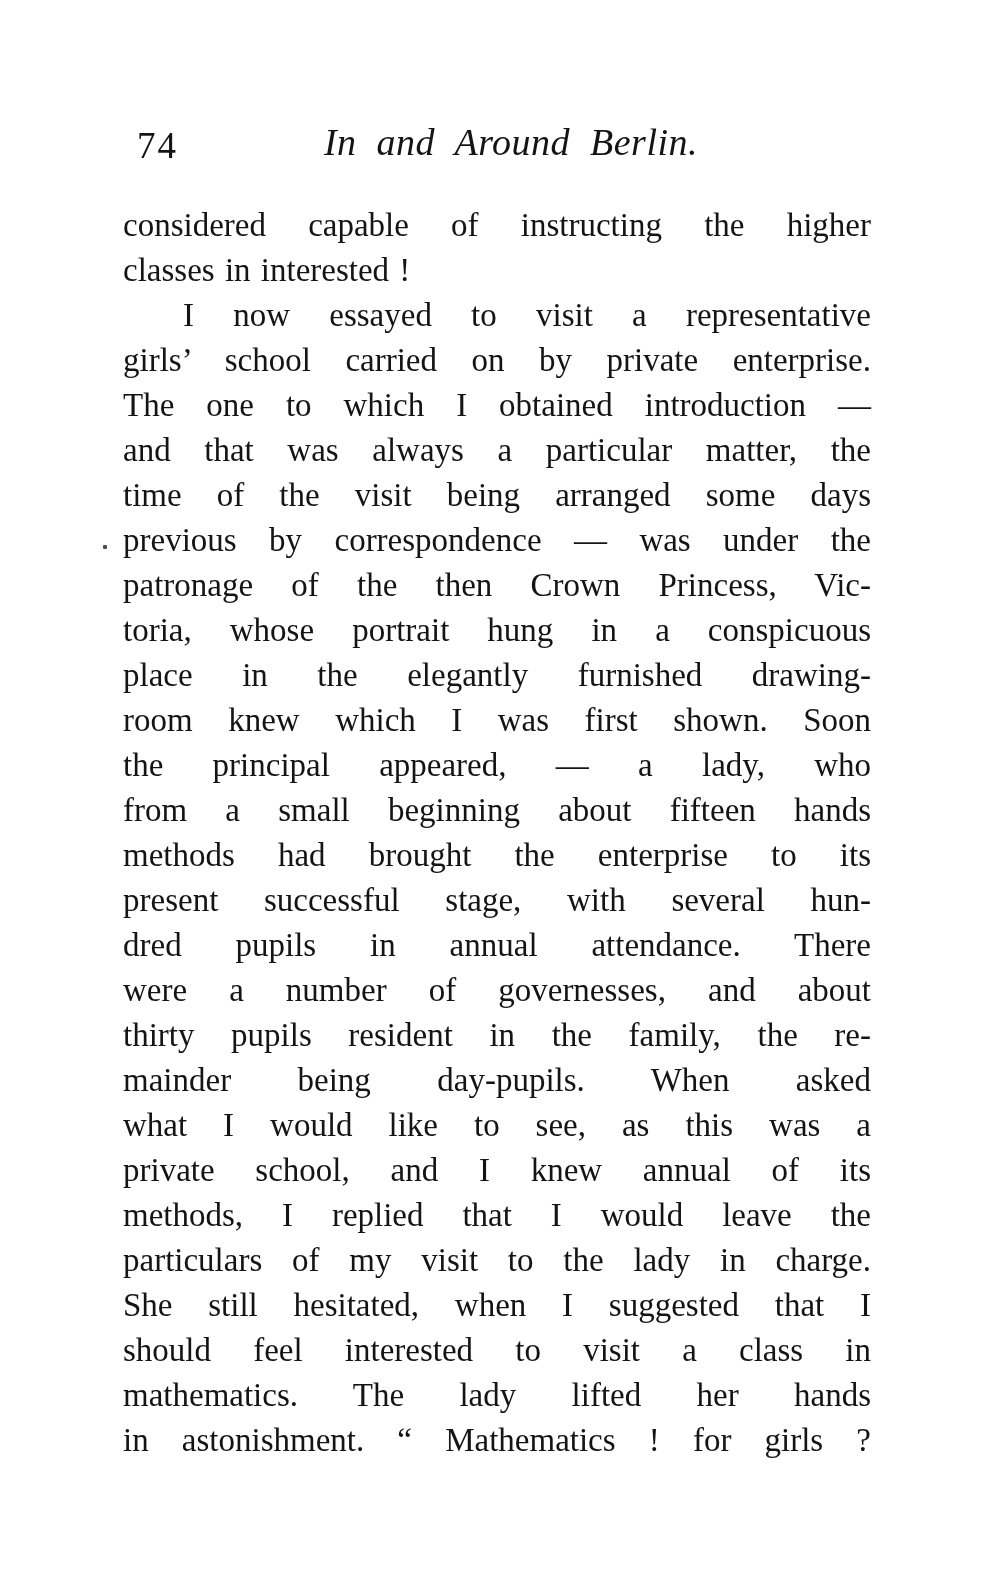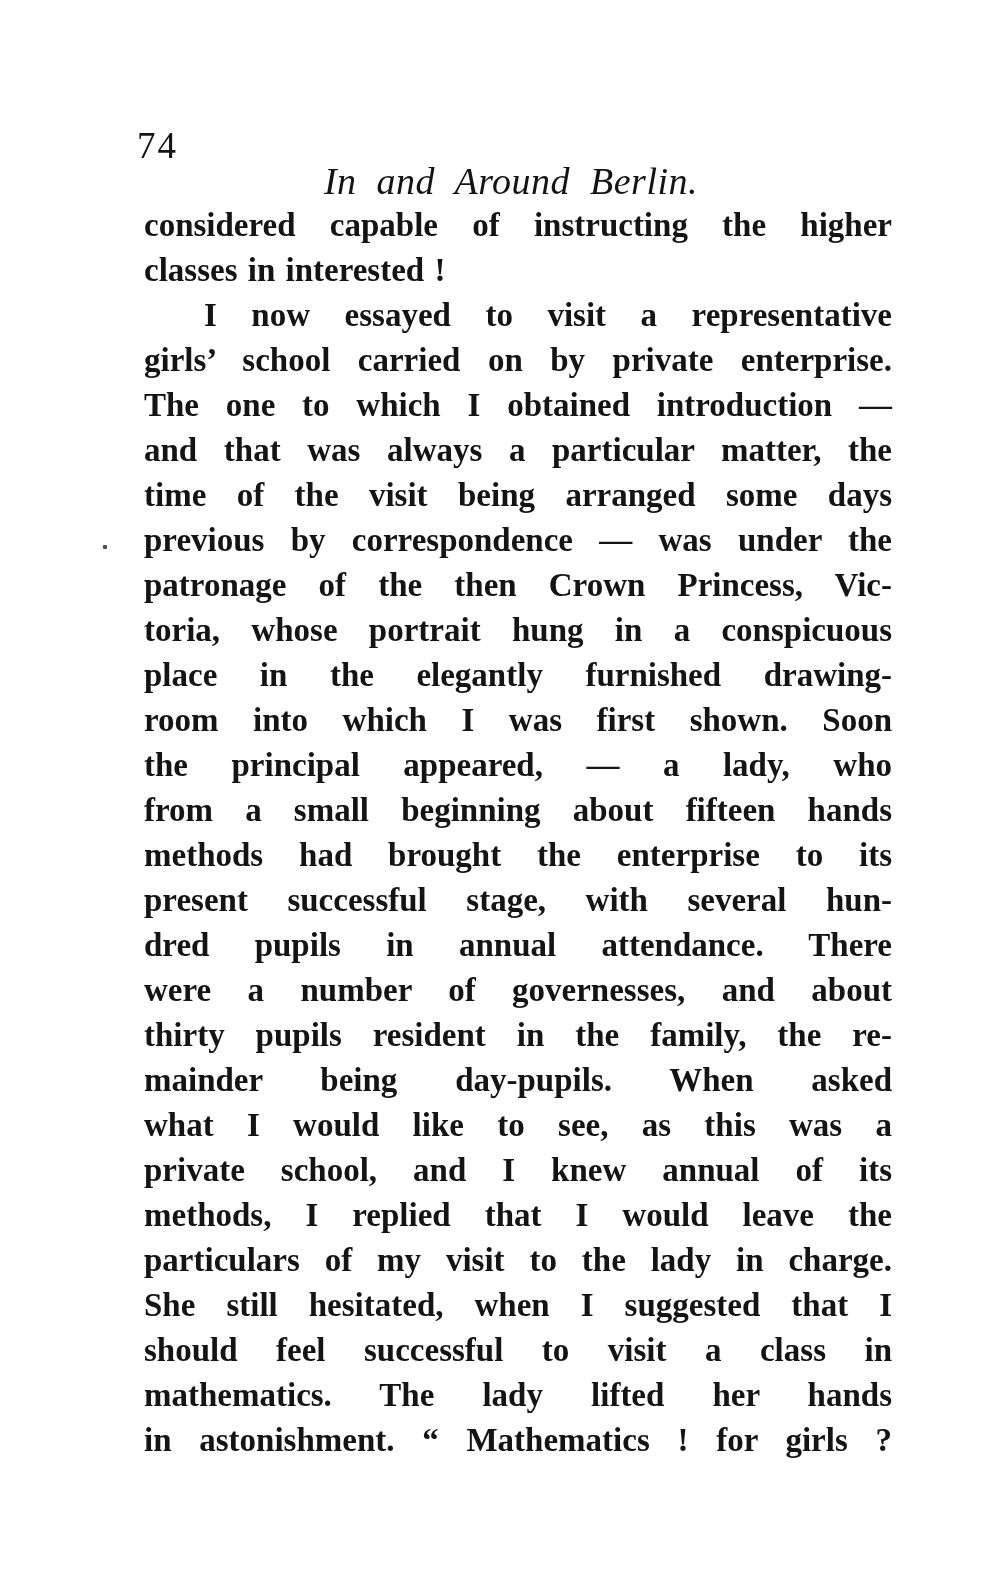--- a/index.html
+++ b/index.html
@@ -36,28 +36,26 @@
   .running-title {
     position: absolute;
     left: 0;
     right: 0;
     top: 0;
     text-align: center;
     font-style: italic;
     font-size: 38px;
     word-spacing: 10px;
     letter-spacing: 0.5px;
-    margin-top: 39px;
   }
   .body-block {
     position: absolute;
-    left: 144px;
+    left: 123px;
     top: 203px;
     width: 748px;
-    font-weight: bold;
   }
   .line {
     font-size: 33px;
     line-height: 45px;
     height: 45px;
     white-space: nowrap;
     text-align: justify;
     text-align-last: justify;
     word-spacing: 2px;
   }
@@ -93,34 +91,34 @@
     <div class="line end">classes in interested !</div>
     <div class="line indent">I now essayed to visit a representative</div>
     <div class="line">girls’ school carried on by private enterprise.</div>
     <div class="line">The one to which I obtained introduction —</div>
     <div class="line">and that was always a particular matter, the</div>
     <div class="line">time of the visit being arranged some days</div>
     <div class="line">previous by correspondence — was under the</div>
     <div class="line">patronage of the then Crown Princess, Vic-</div>
     <div class="line">toria, whose portrait hung in a conspicuous</div>
     <div class="line">place in the elegantly furnished drawing-</div>
-    <div class="line">room into which I was first shown.  Soon</div>
+    <div class="line">room knew which I was first shown.  Soon</div>
     <div class="line">the principal appeared, — a lady, who</div>
     <div class="line">from a small beginning about fifteen hands</div>
     <div class="line">methods had brought the enterprise to its</div>
     <div class="line">present successful stage, with several hun-</div>
     <div class="line">dred pupils in annual attendance.  There</div>
     <div class="line">were a number of governesses, and about</div>
     <div class="line">thirty pupils resident in the family, the re-</div>
     <div class="line">mainder being day-pupils.  When asked</div>
     <div class="line">what I would like to see, as this was a</div>
     <div class="line">private school, and I knew annual of its</div>
     <div class="line">methods, I replied that I would leave the</div>
     <div class="line">particulars of my visit to the lady in charge.</div>
     <div class="line">She still hesitated, when I suggested that I</div>
-    <div class="line">should feel successful to visit a class in</div>
+    <div class="line">should feel interested to visit a class in</div>
     <div class="line">mathematics.  The lady lifted her hands</div>
     <div class="line">in astonishment.  “ Mathematics !  for girls ?</div>
   </div>
 
   <div class="speck"></div>
 
 </div>
 
 </body></html>

